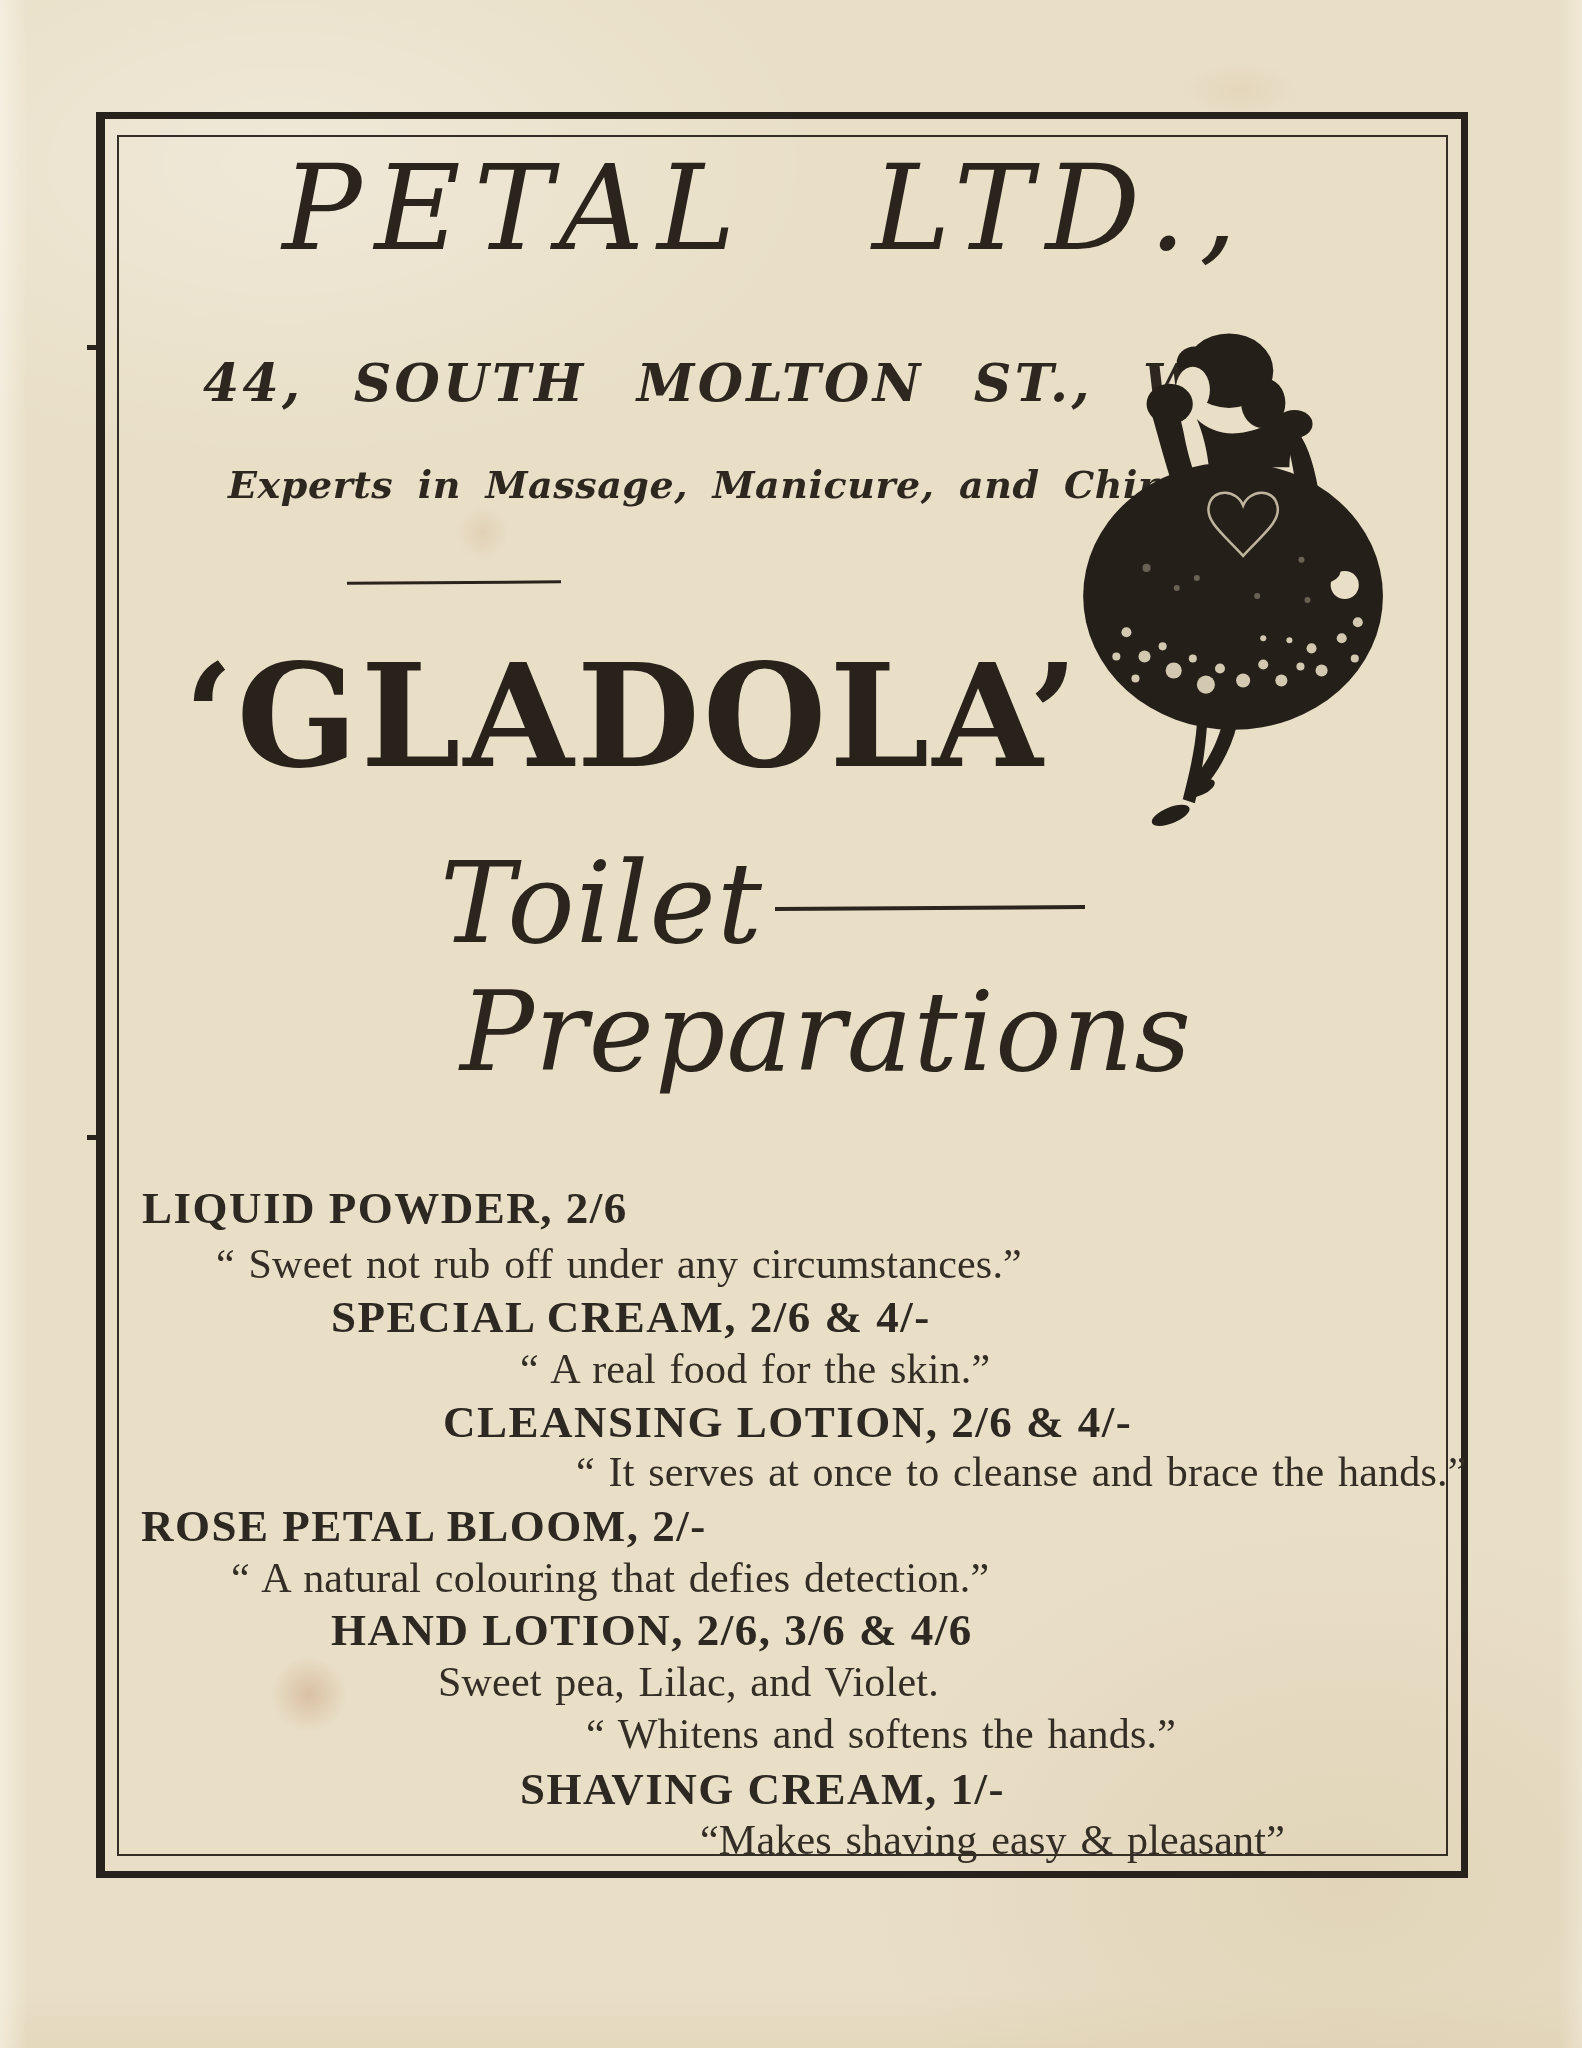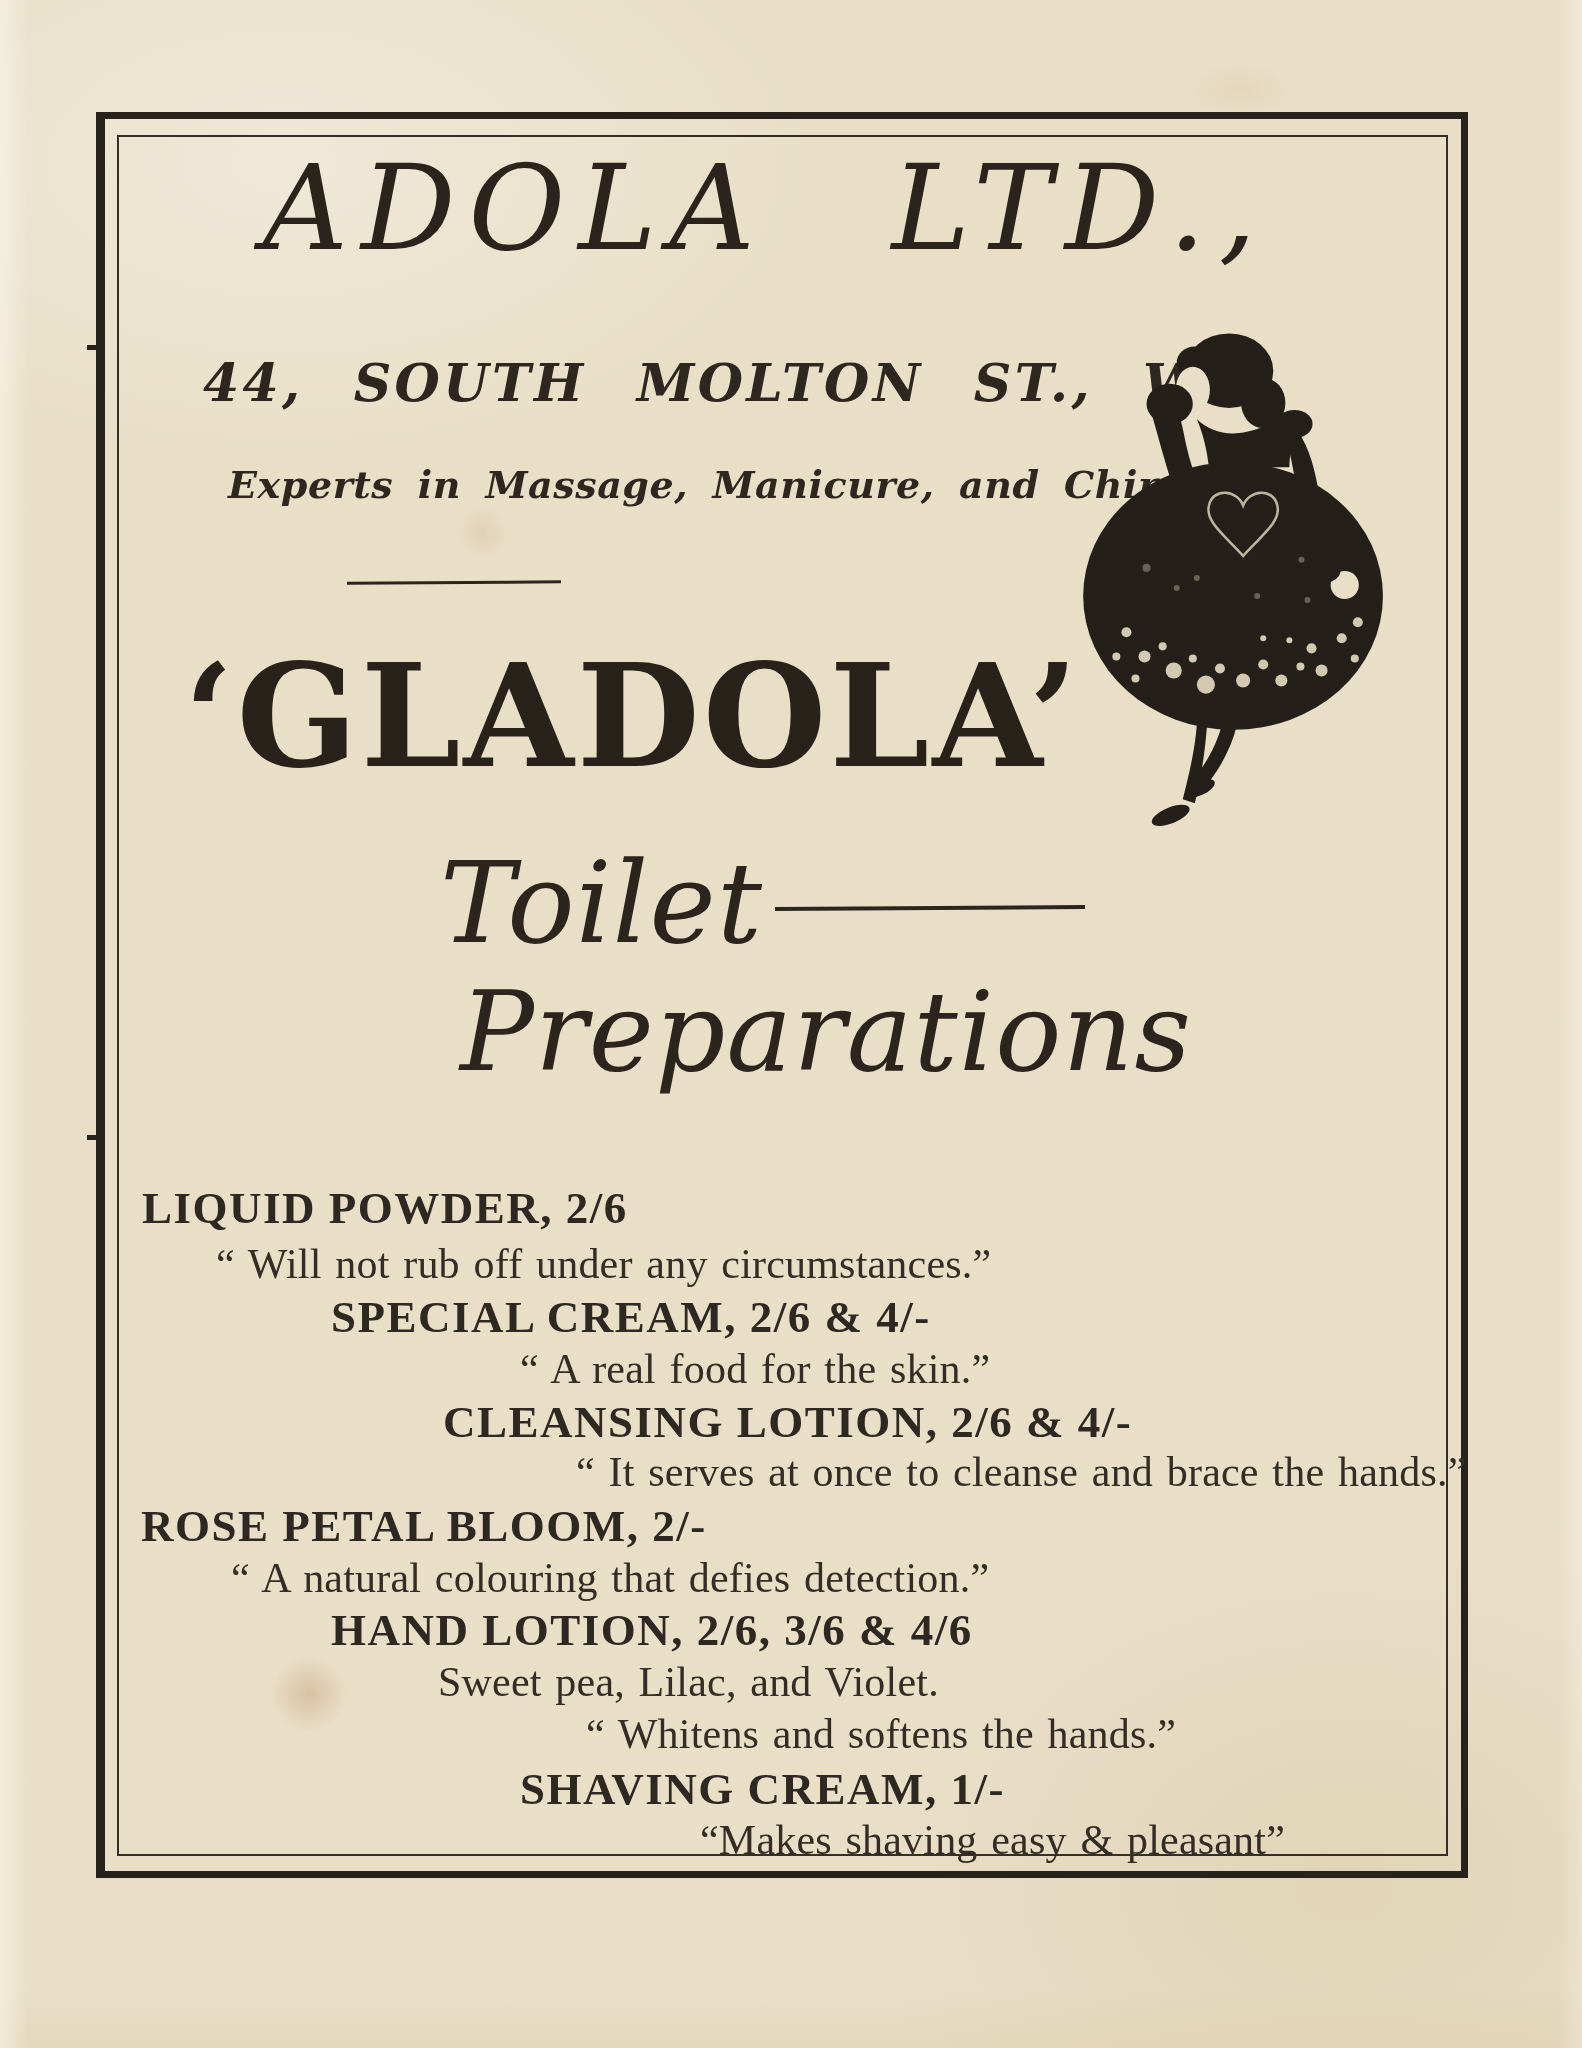--- a/index.html
+++ b/index.html
@@ -124,21 +124,21 @@
 
   <div class="stain s1"></div>
   <div class="stain s2"></div>
   <div class="stain s3"></div>
 
   <div class="frame-outer"></div>
   <div class="frame-inner"></div>
   <div class="border-tick t1"></div>
   <div class="border-tick t2"></div>
 
-  <h1 class="company">ADOLA LTD.,</h1>
+  <h1 class="company">PETAL LTD.,</h1>
 
   <div class="address">44, SOUTH MOLTON ST., W</div>
 
   <div class="tagline">Experts in Massage, Manicure, and Chiropody.</div>
 
   <div class="divider"></div>
 
   <h2 class="brand">‘GLADOLA’</h2>
 
   <svg class="lady" viewBox="0 0 332 516" aria-hidden="true">
@@ -206,21 +206,21 @@
       <ellipse cx="143" cy="459" rx="16" ry="7" transform="rotate(-25 143 459)"></ellipse>
     </g>
   </svg>
 
   <div class="script-1">Toilet</div>
   <div class="script-dash"></div>
   <div class="script-2">Preparations</div>
 
   <div class="products">
     <div class="p-name r1">LIQUID POWDER, 2/6</div>
-    <div class="p-quote r2">“ Will not rub off under any circumstances.”</div>
+    <div class="p-quote r2">“ Sweet not rub off under any circumstances.”</div>
 
     <div class="p-name r3">SPECIAL CREAM, 2/6 &amp; 4/-</div>
     <div class="p-quote r4">“ A real food for the skin.”</div>
 
     <div class="p-name r5">CLEANSING LOTION, 2/6 &amp; 4/-</div>
     <div class="p-quote r6">“ It serves at once to cleanse and brace the hands.”</div>
 
     <div class="p-name r7">ROSE PETAL BLOOM, 2/-</div>
     <div class="p-quote r8">“ A natural colouring that defies detection.”</div>
 

